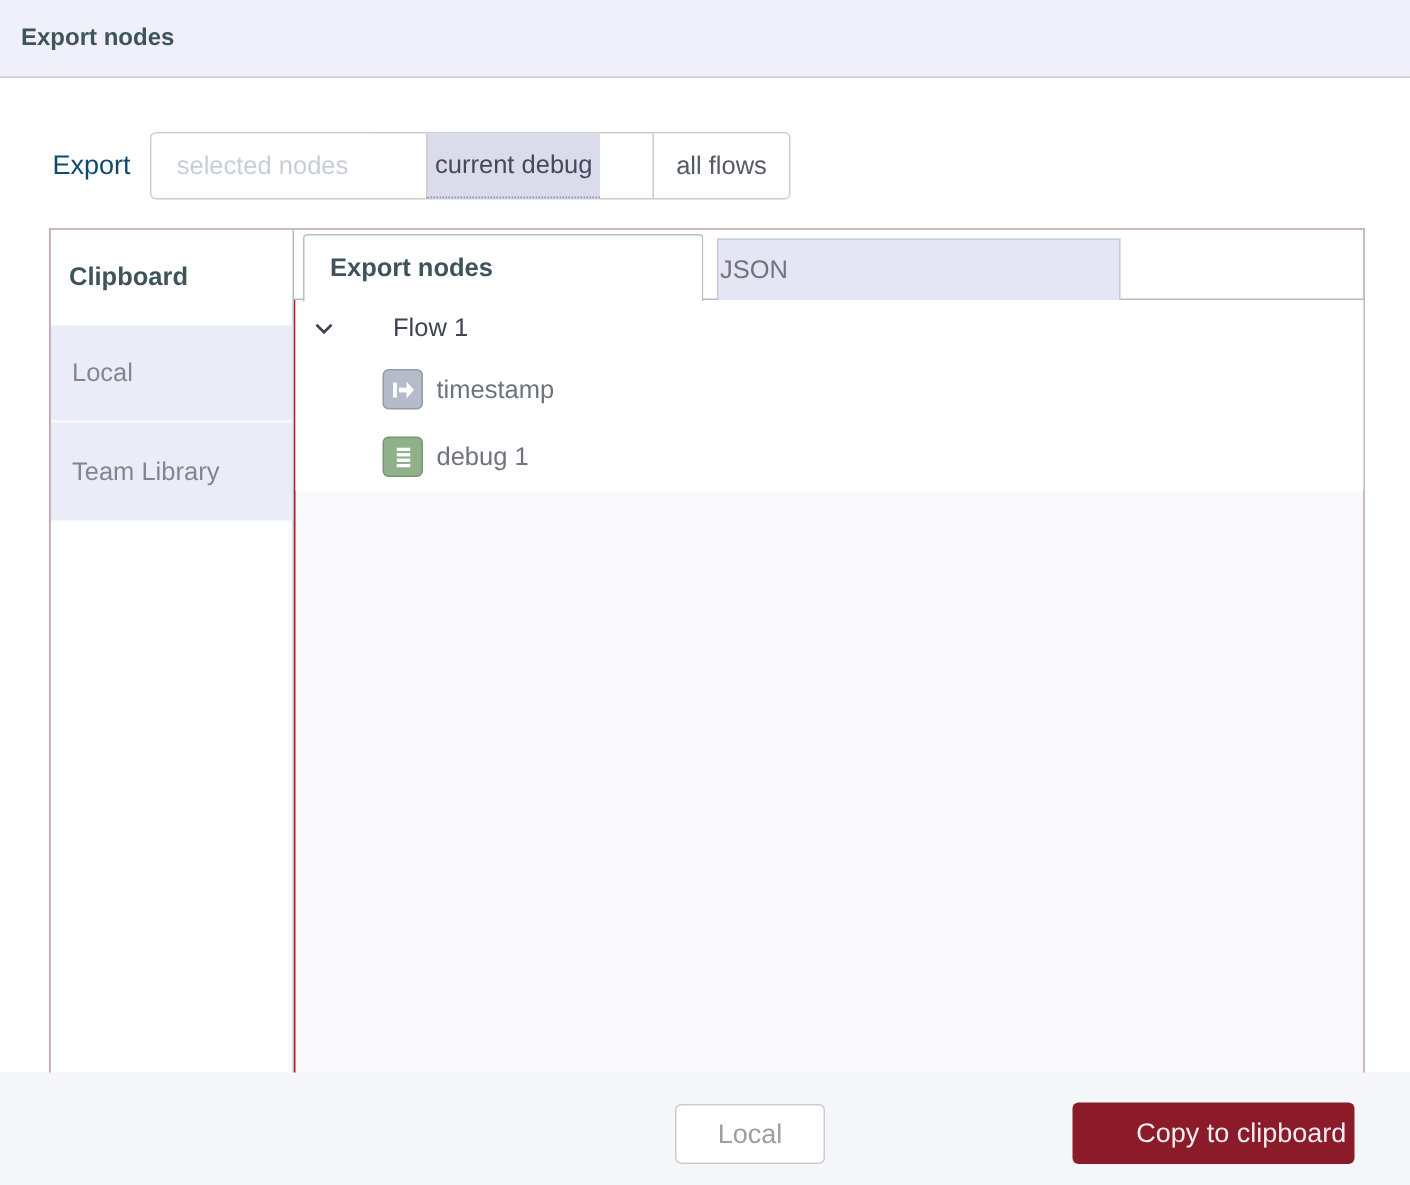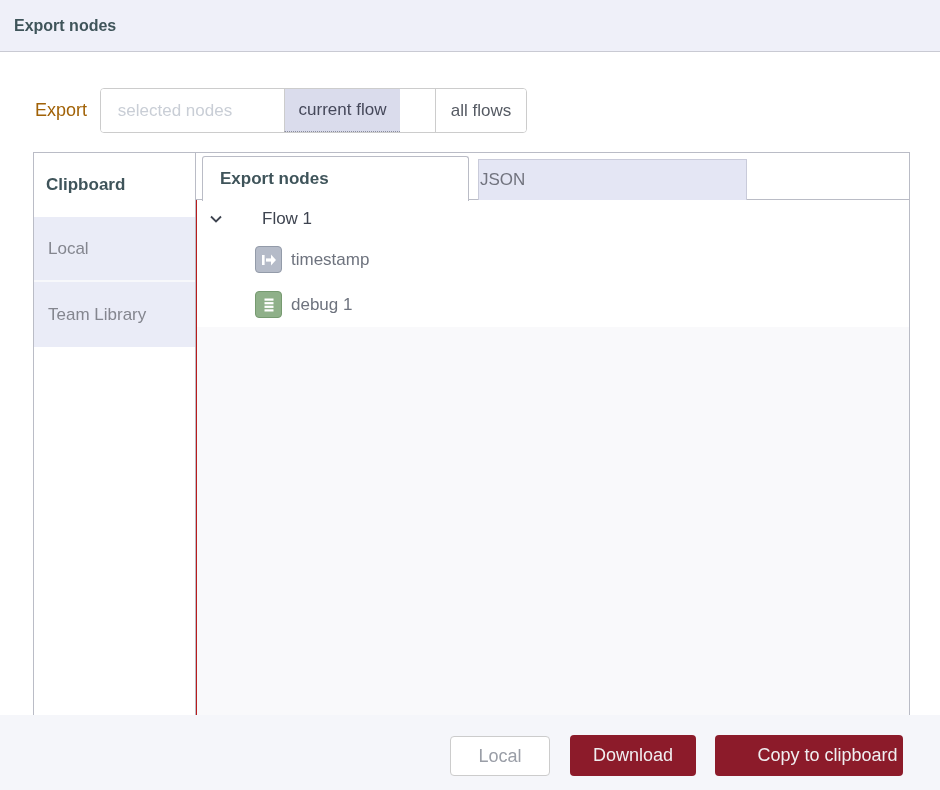--- a/index.html
+++ b/index.html
@@ -18,21 +18,21 @@
     border-bottom: 1px solid #c9cad3;
   }
   .dialog-title {
     position: absolute; left: 14px; top: 0; line-height: 52px;
     font-size: 16px; font-weight: bold; color: #3f545a;
   }
 
   
   .export-label {
     position: absolute; left: 35px; top: 88px; height: 45px; line-height: 45px;
-    font-size: 18px; color: #a16207;
+    font-size: 18px; color: #0c4a6e;
   }
   .btn-group {
     position: absolute; left: 100px; top: 88px; height: 45px;
     display: flex; border: 1px solid #cccccc; border-radius: 4px;
     background: #ffffff; overflow: hidden; gap: 35px;
   }
   .btn-group .seg {
     height: 100%; display: flex; align-items: center; justify-content: center;
     font-size: 17px; cursor: pointer; background: #ffffff; color: #555a63;
   }
@@ -131,21 +131,21 @@
 </head>
 <body>
 
 <div class="dialog-header">
   <div class="dialog-title">Export nodes</div>
 </div>
 
 <div class="export-label">Export</div>
 <div class="btn-group">
   <div class="seg seg-1 disabled">selected nodes</div>
-  <div class="seg seg-2 selected">current flow</div>
+  <div class="seg seg-2 selected">current debug</div>
   <div class="seg seg-3">all flows</div>
 </div>
 
 <div class="panel">
 
   <div class="sidebar">
     <div class="sidebar-header">Clipboard</div>
     <div class="sidebar-item first">Local</div>
     <div class="sidebar-item">Team Library</div>
   </div>
@@ -189,15 +189,14 @@
         </span>
         <span class="tree-node-label">debug 1</span>
       </div>
 
     </div>
   </div>
 </div>
 
 <div class="dialog-footer">
   <div class="btn btn-cancel">Local</div>
-  <div class="btn btn-primary btn-download" style="background: rgb(140, 27, 42);">Download</div>
   <div class="btn btn-primary btn-copy" style="background: rgb(140, 27, 42);">Copy to clipboard</div>
 </div>
 
 </body></html>

